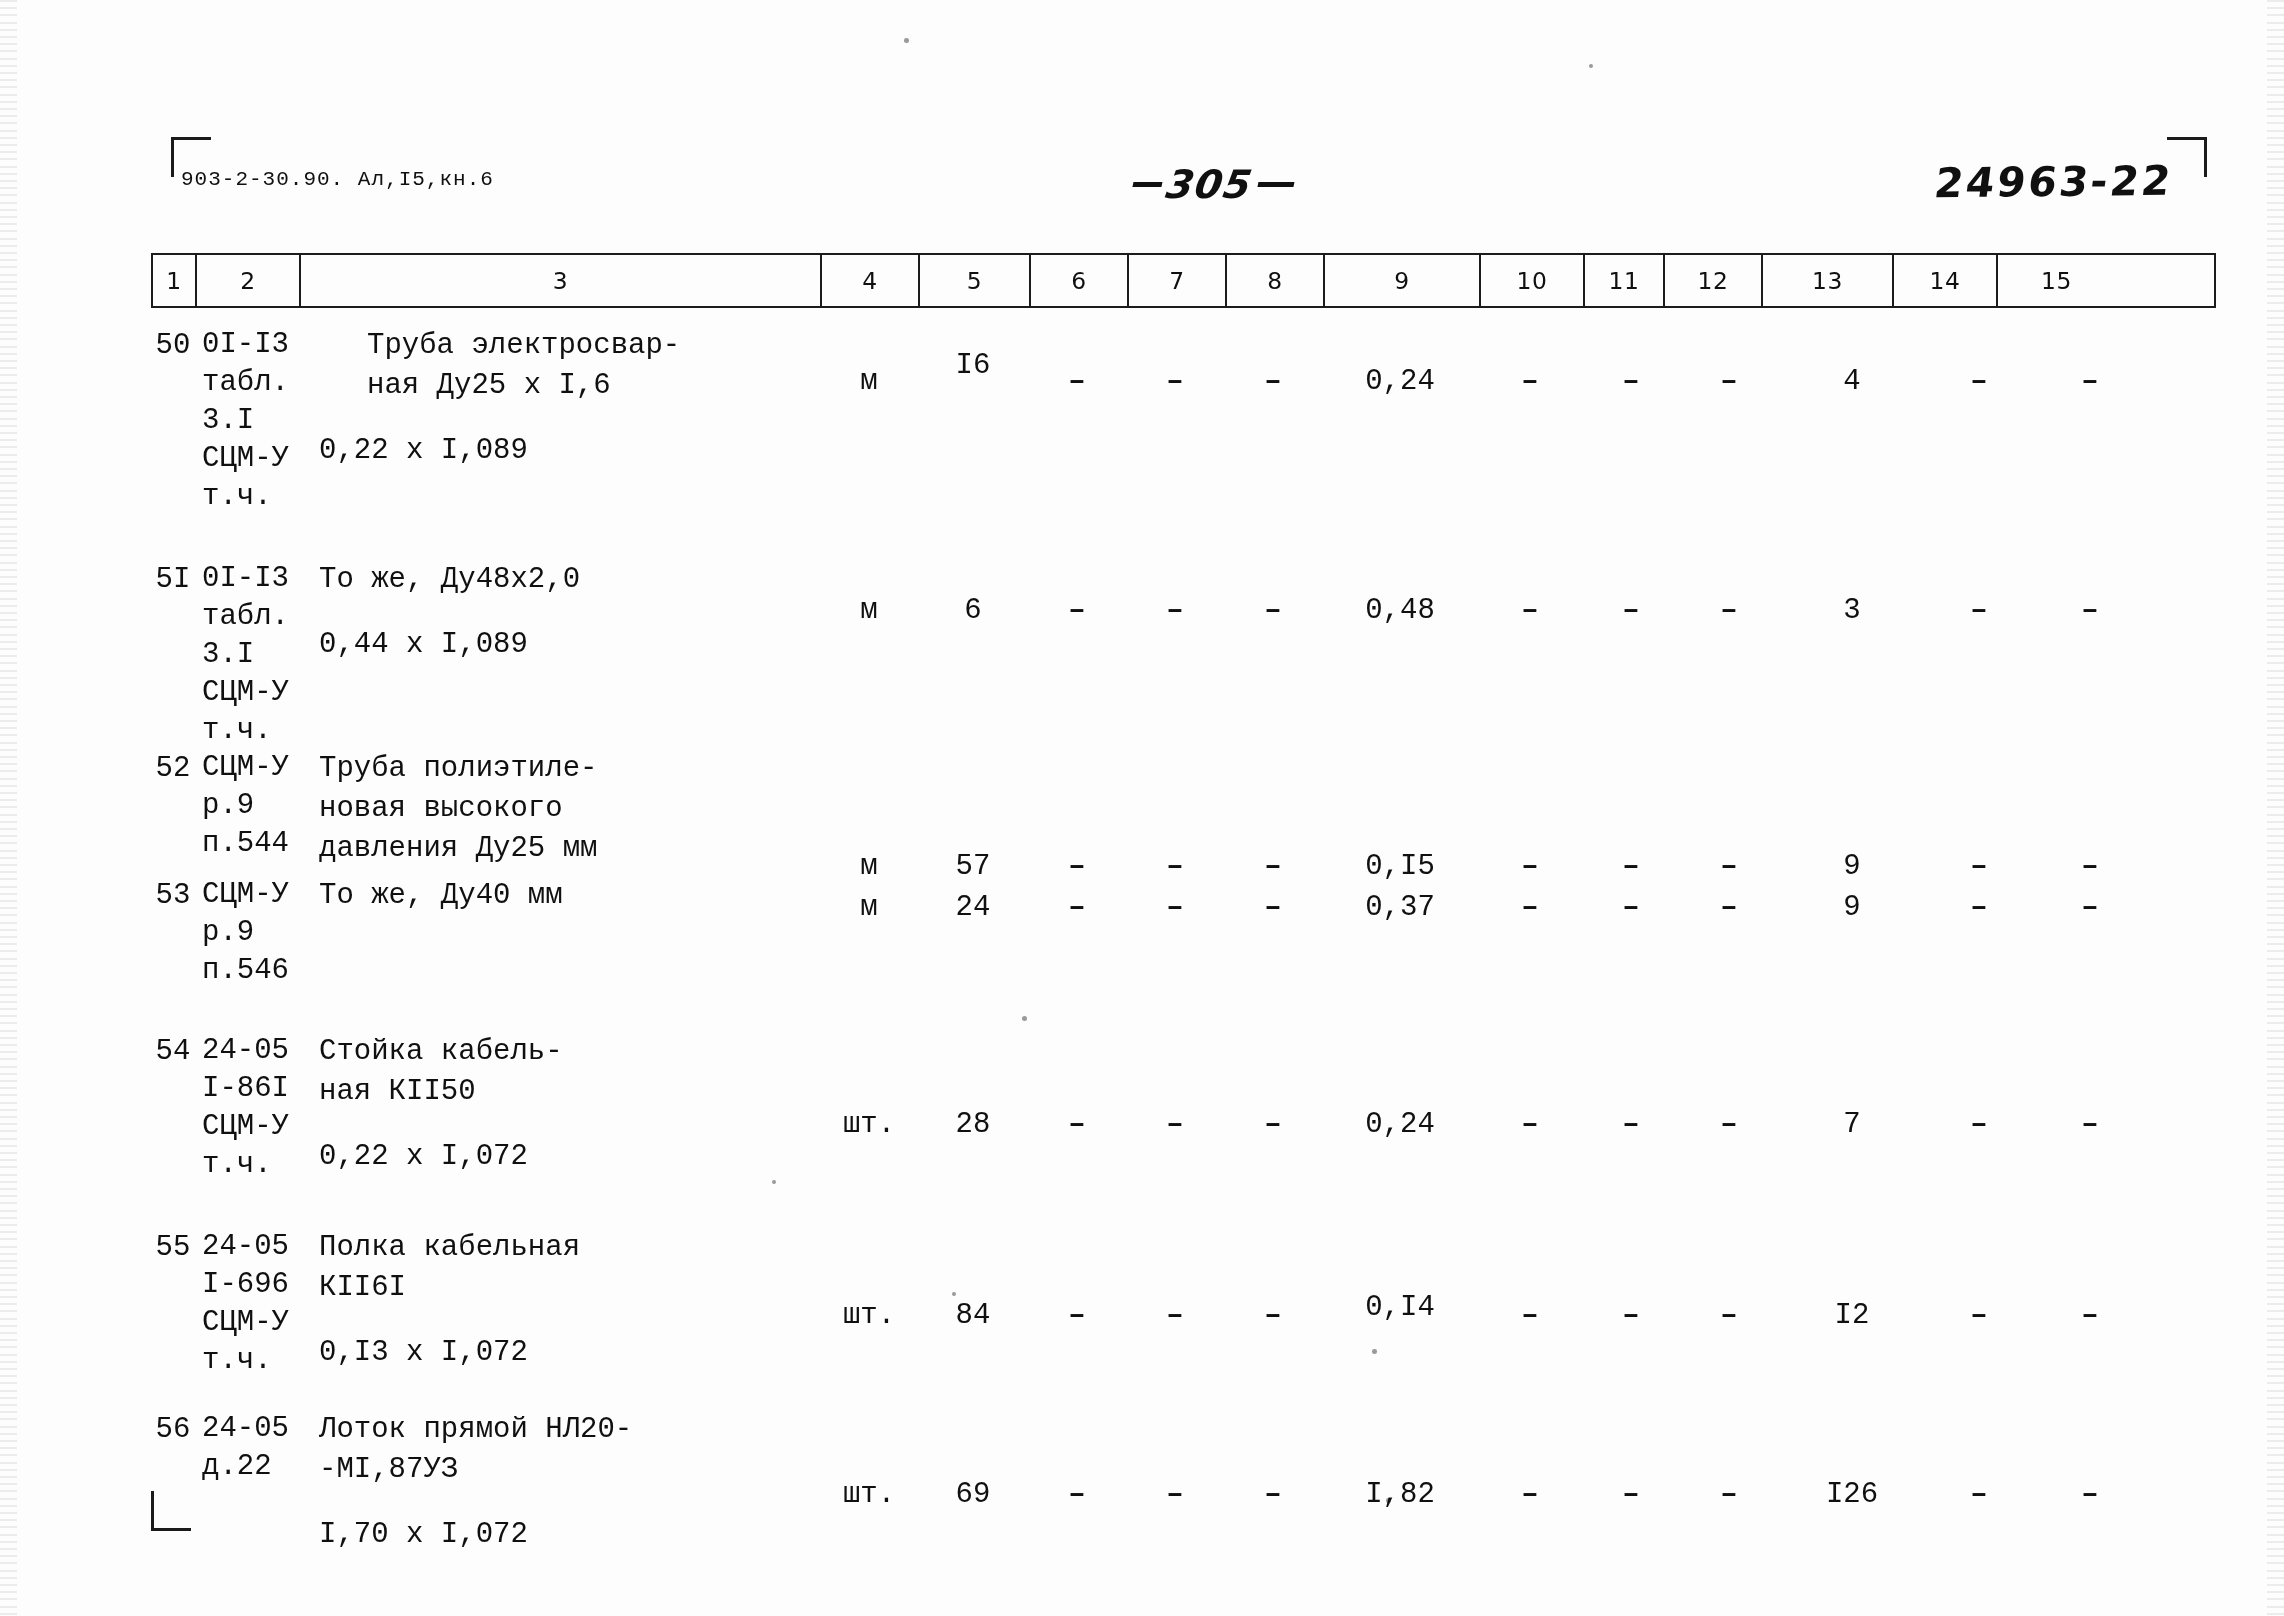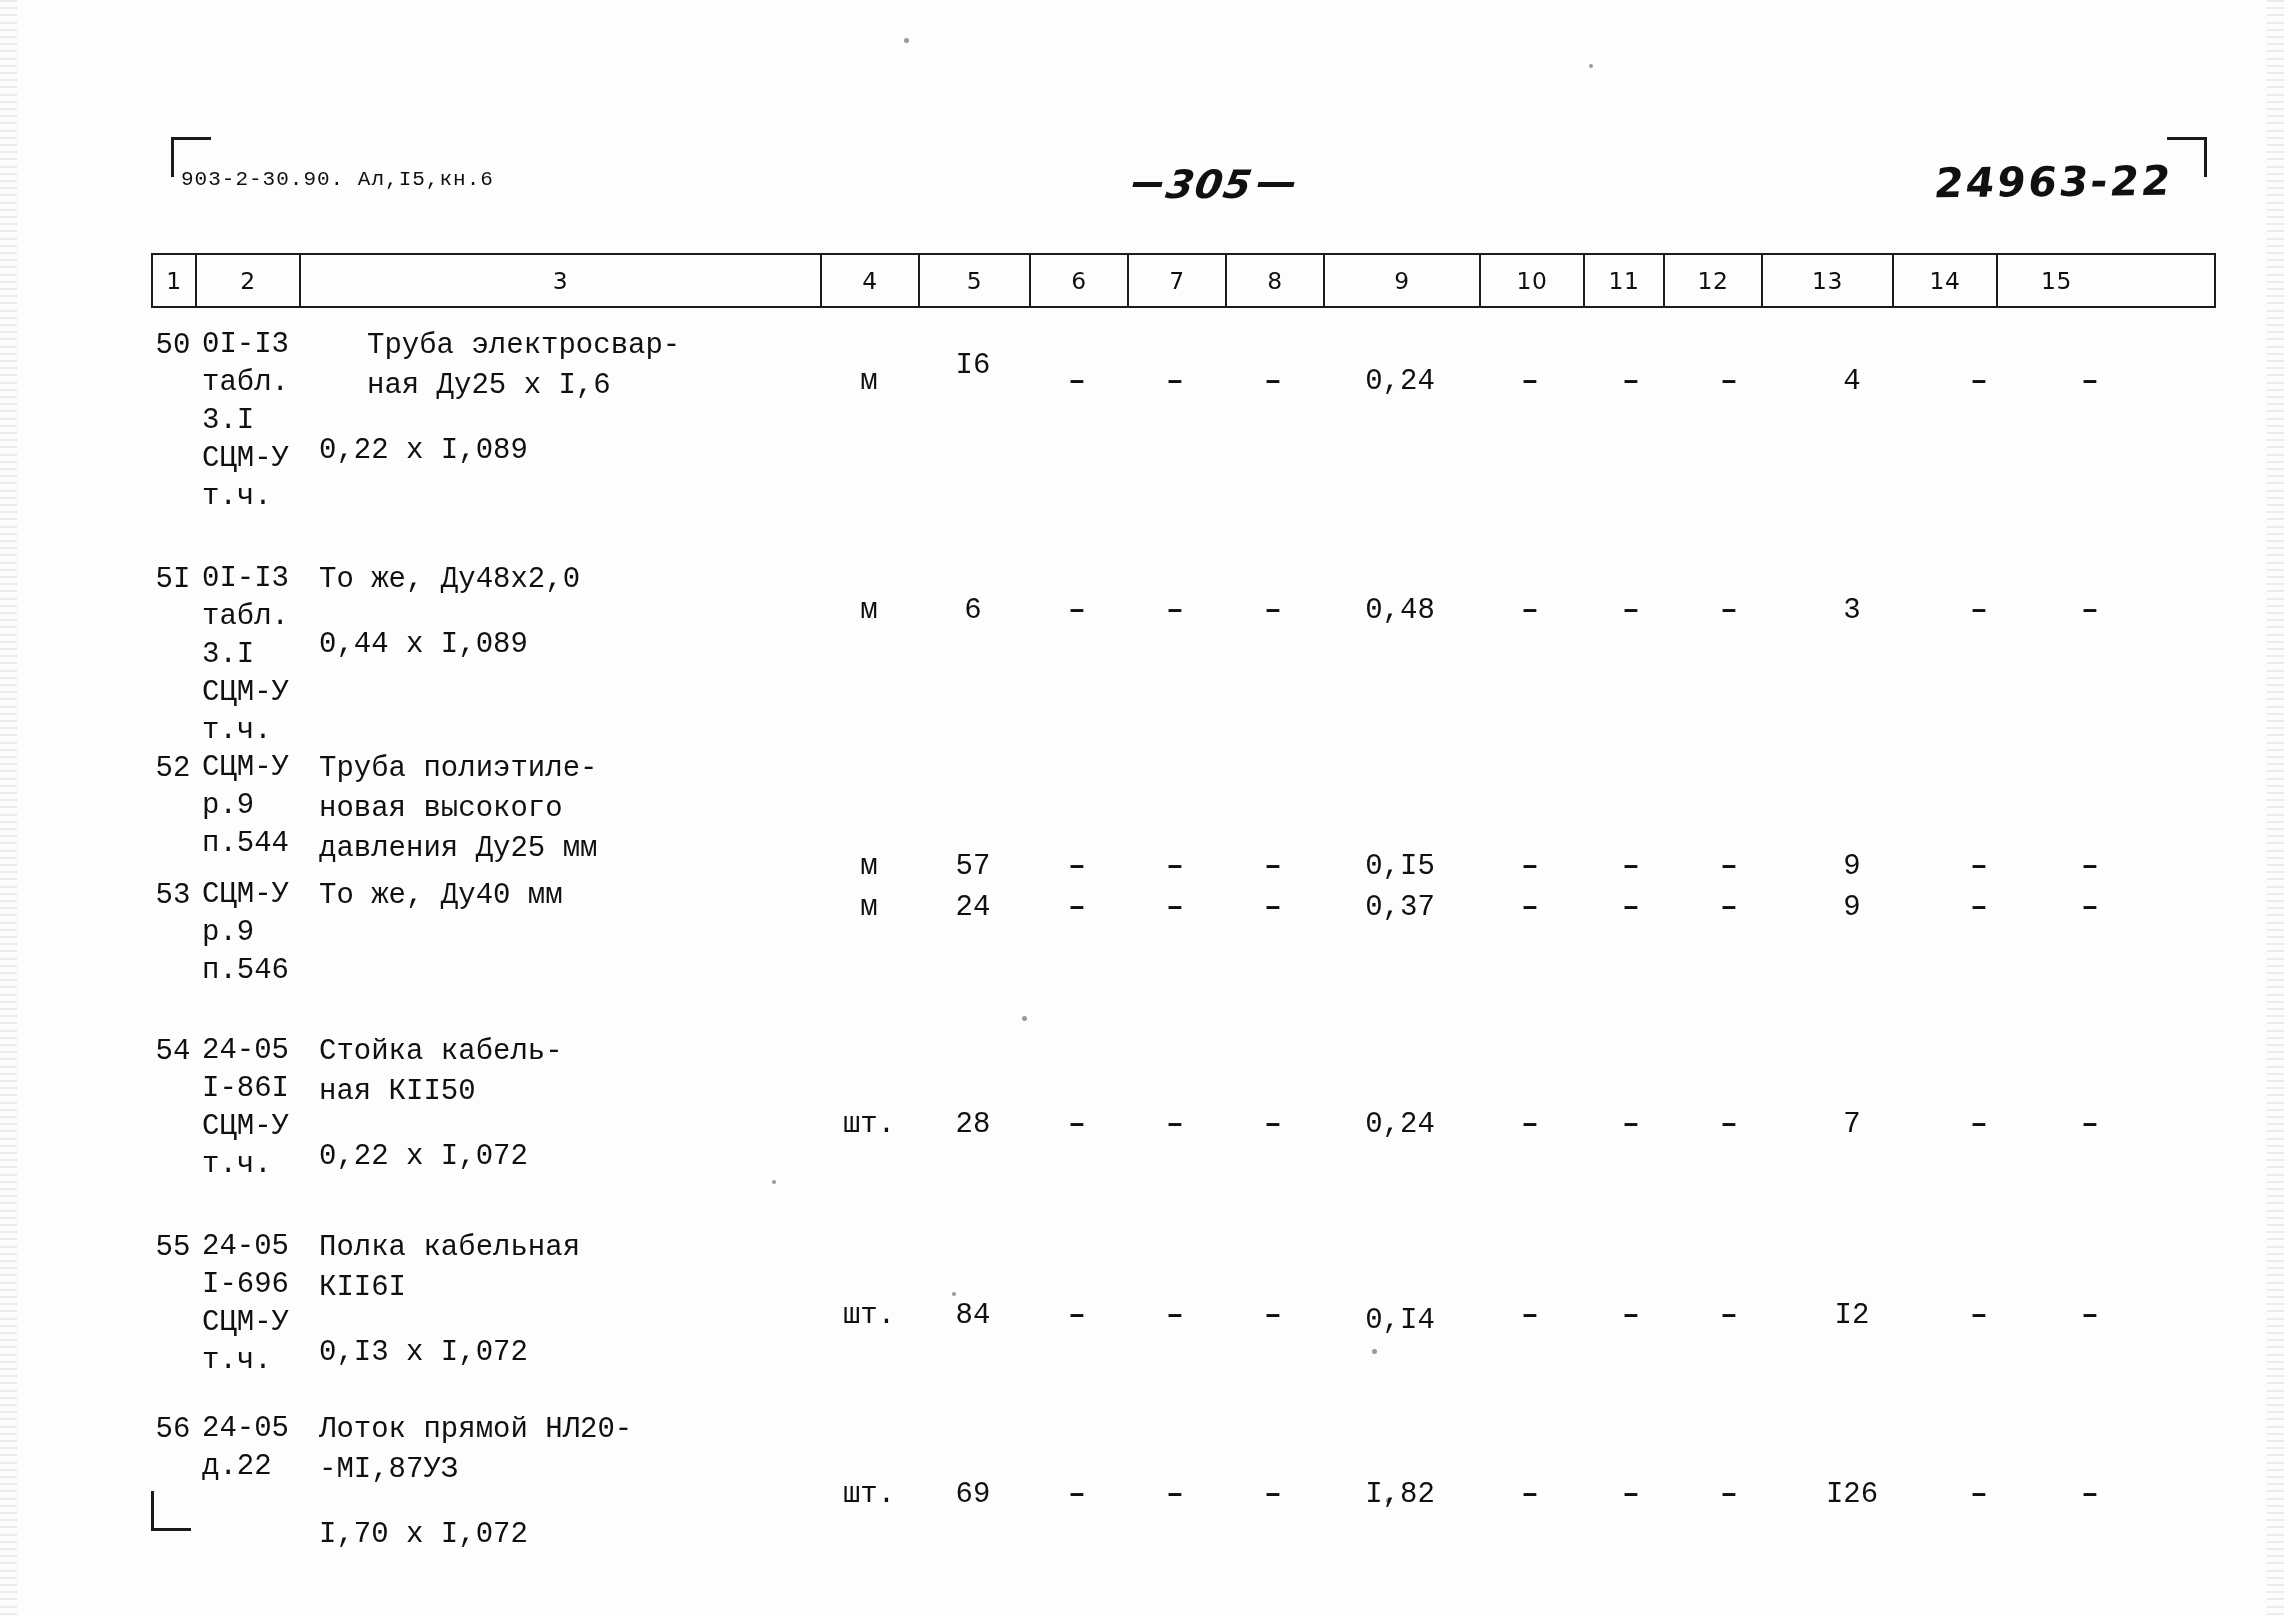--- a/index.html
+++ b/index.html
@@ -345,21 +345,21 @@
 СЦМ-У
 т.ч.</div>
         <div class="desc" style="left: 168px; top: 0px;">Полка кабельная
 КII6I</div>
         <div class="formula" style="left: 168px; top: 105px;">0,I3 х I,072</div>
         <div class="cell center" style="left: 718px; top: 68px;">шт.</div>
         <div class="cell center" style="left: 822px; top: 68px;">84</div>
         <div class="dash" style="left: 926px; top: 68px;">–</div>
         <div class="dash" style="left: 1024px; top: 68px;">–</div>
         <div class="dash" style="left: 1122px; top: 68px;">–</div>
-        <div class="cell center" style="left: 1249px; top: 73px;">0,I4</div>
+        <div class="cell center" style="left: 1249px; top: 60px;">0,I4</div>
         <div class="dash" style="left: 1379px; top: 68px;">–</div>
         <div class="dash" style="left: 1480px; top: 68px;">–</div>
         <div class="dash" style="left: 1578px; top: 68px;">–</div>
         <div class="cell center" style="left: 1701px; top: 68px;">I2</div>
         <div class="dash" style="left: 1828px; top: 68px;">–</div>
         <div class="dash" style="left: 1939px; top: 68px;">–</div>
       </div>
       <div class="row" style="top: 1084px; position: absolute; left: 0px; height: 195px;">
         <div class="cell center" style="left: 22px; top: 0px;">56</div>
         <div class="sub-lines" style="left: 51px; top: 0px;">24-05

